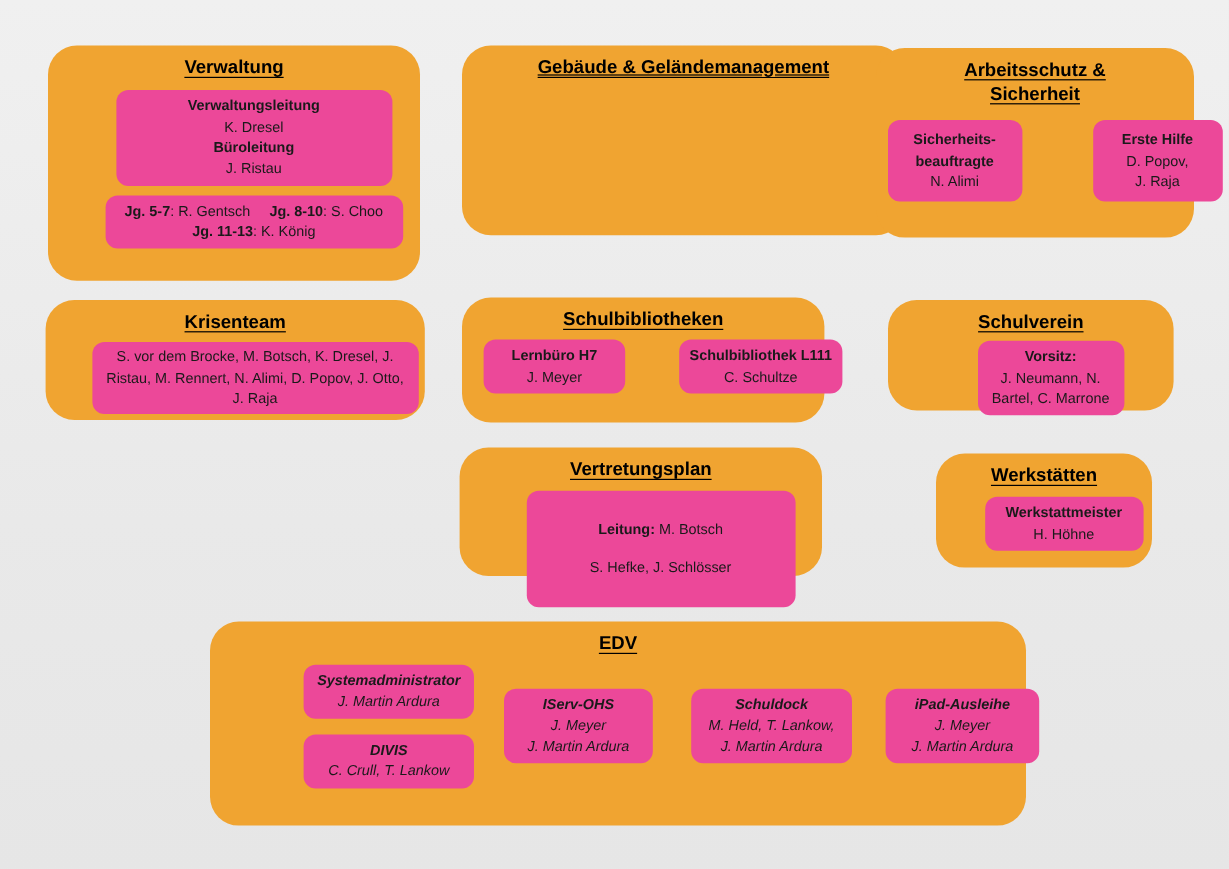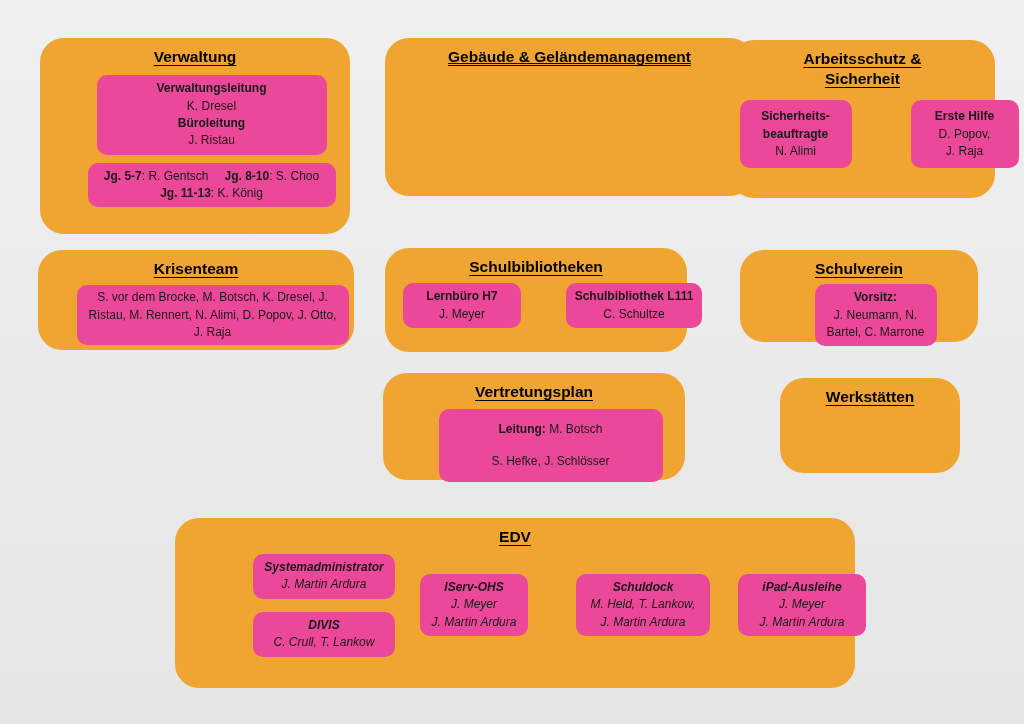--- a/index.html
+++ b/index.html
@@ -56,28 +56,28 @@
   #p-arbeitsschutz{left:730px;top:40px;width:265px;height:158px;}
   #p-arbeitsschutz .ptitle{width:170px;}
   #p-arbeitsschutz .row{gap:26px;margin-top:11px;}
   #p-krisenteam{left:38px;top:250px;width:316px;height:100px;}
   #p-krisenteam .card{margin-top:6px;width:272px;padding:4px 8px;}
   #p-schulbibliotheken{left:385px;top:248px;width:302px;height:104px;}
   #p-schulbibliotheken .row{gap:12px;margin-top:6px;}
   #p-schulverein{left:740px;top:250px;width:238px;height:92px;align-items:center;}
   #p-schulverein .card{margin-top:5px;width:122px;}
   #p-vertretungsplan{left:383px;top:373px;width:302px;height:107px;}
-  #p-vertretungsplan .card{margin-top:7px;width:224px;padding:12px 10px;}
+  #p-vertretungsplan .card{margin-top:7px;width:224px;padding:24px 10px;}
   #p-werkstaetten{left:780px;top:378px;width:180px;height:95px;}
   #p-werkstaetten .card{margin-top:7px;width:132px;}
   #p-edv{left:175px;top:518px;width:680px;height:170px;}
   #p-edv .card{position:absolute;font-style:italic;}
   #c-systemadmin{left:45px;top:36px;width:142px;padding:5px 6px;}
   #c-divis{left:45px;top:94px;width:142px;}
-  #c-iserv{left:212px;top:56px;width:108px;}
+  #c-iserv{left:212px;top:56px;width:124px;}
   #c-schuldock{left:368px;top:56px;width:134px;padding:5px 6px;}
   #c-ipad{left:530px;top:56px;width:128px;}
   
   #c-verwaltungsleitung{width:230px;}
   #c-schulbuero{width:248px;}
   #c-hausmeisterei{width:122px;padding:7px 8px;}
   #c-sauberkeit{width:114px;padding:7px 8px;}
   #c-sicherheitsbeauftragte{width:112px;padding:8px 8px;}
   #c-erstehilfe{width:108px;padding:8px 8px;}
   #c-lernbuero{width:118px;}
@@ -153,20 +153,24 @@
   <section class="panel" id="p-vertretungsplan">
     <h2 class="ptitle">Vertretungsplan</h2>
     <div class="card">
       <div><span class="b">Leitung:</span><span> M. Botsch</span></div>
       <div class="mt14">S. Hefke, J. Schlösser</div>
     </div>
   </section>
 
   <section class="panel" id="p-werkstaetten">
     <h2 class="ptitle">Werkstätten</h2>
+    <div class="card">
+      <div class="b">Werkstattmeister</div>
+      <div>H. Höhne</div>
+    </div>
   </section>
 
   <section class="panel" id="p-edv">
     <h2 class="ptitle">EDV</h2>
     <div class="card" id="c-systemadmin">
       <div class="b">Systemadministrator</div>
       <div>J. Martin Ardura</div>
     </div>
     <div class="card" id="c-divis">
       <div class="b">DIVIS</div>

